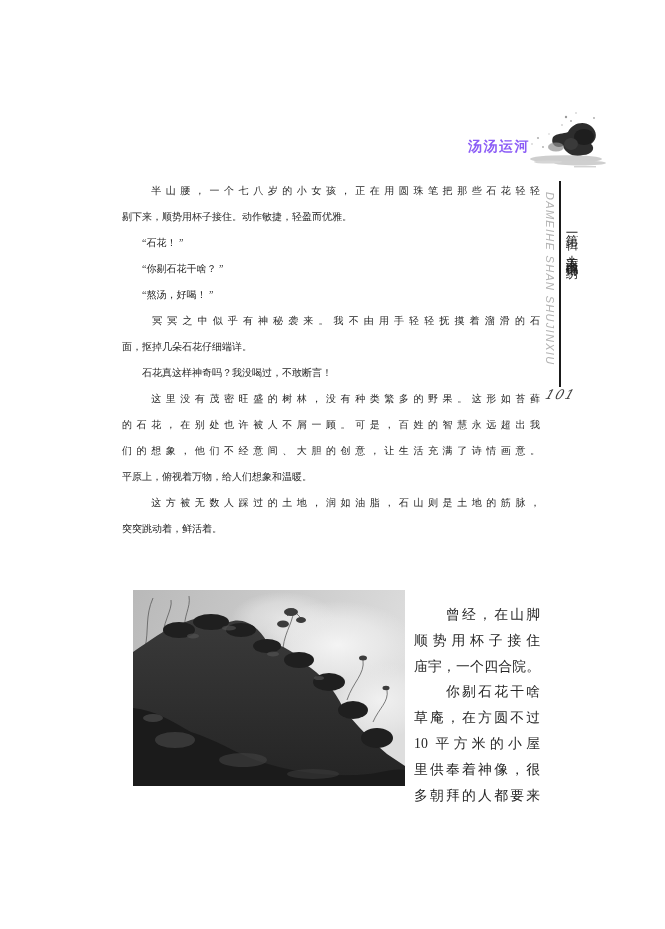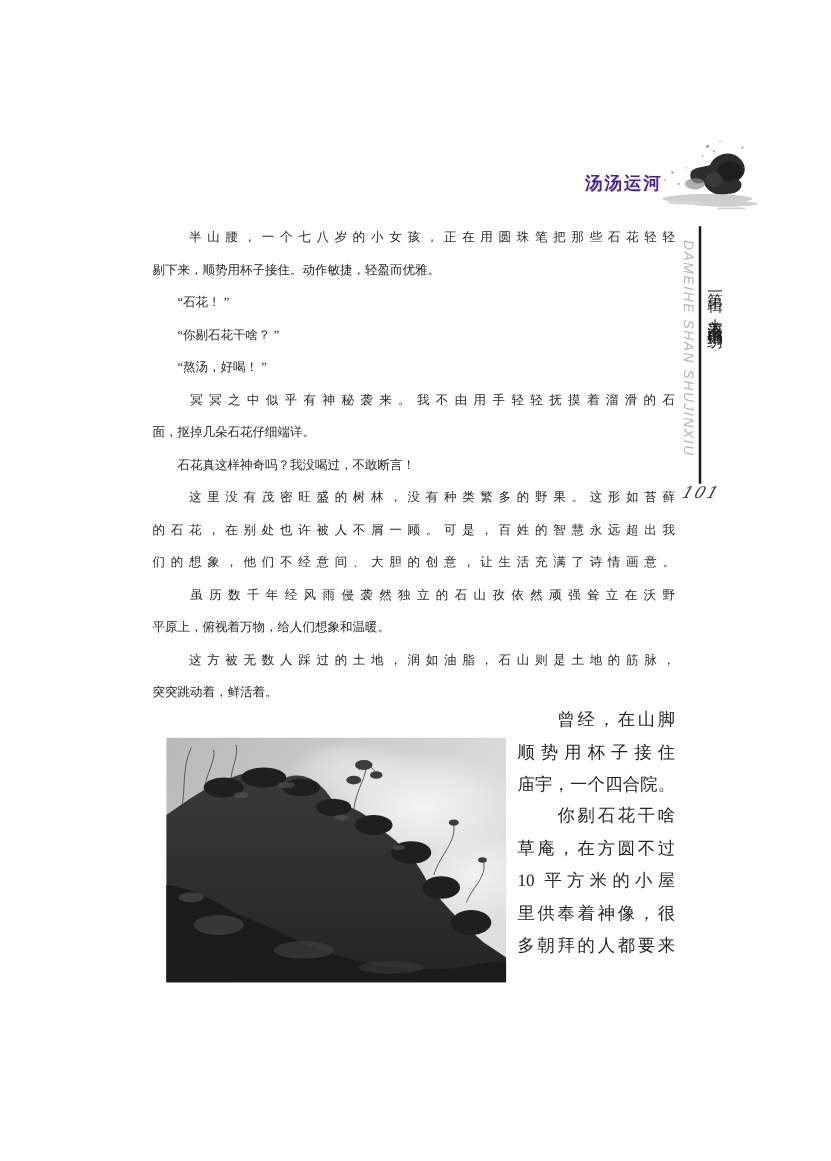--- a/index.html
+++ b/index.html
@@ -9,21 +9,21 @@
   }
   html,body{margin:0;padding:0;background:#ffffff;}
   .page{
     position:relative;width:665px;height:929px;background:#ffffff;overflow:hidden;
     font-family:"Liberation Serif","DejaVu Serif",serif;color:var(--text);
   }
   
   .running-title{
     position:absolute;left:468px;top:138px;
     font-family:Liberation Mono, monospace;
-    font-weight:bold;font-size:14px;letter-spacing:1.5px;color:#4c1d95;white-space:nowrap;
+    font-weight:bold;font-size:14px;letter-spacing:1.5px;color:#8b5cf6;white-space:nowrap;
   }
   .ink-art{position:absolute;left:518px;top:104px;width:90px;height:66px;}
   
   .series-latin{
     position:absolute;left:556px;top:192px;transform:rotate(90deg);transform-origin:0 0;
     font-family:"Liberation Sans","DejaVu Sans",sans-serif;font-style:italic;
     font-size:11px;letter-spacing:1.3px;color:var(--series-latin);white-space:nowrap;
   }
   .sidebar-rule{position:absolute;left:559px;top:181px;width:2px;height:206px;background:var(--sidebar-rule);}
   .series-cn{
@@ -37,21 +37,21 @@
     font-size:13px;letter-spacing:1.5px;color:#3f3f3f;transform:skewX(-18deg);
   }
   
   .body-text{position:absolute;left:122px;top:178px;width:418px;}
   .bl{
     height:26px;line-height:26px;font-size:10px;color:var(--text);
     white-space:pre;overflow:visible;
   }
   .bl.full{white-space:normal;text-align:justify;text-align-last:justify;}
   
-  .photo-col{position:absolute;left:414px;top:563px;width:126px;}
+  .photo-col{position:absolute;left:414px;top:602px;width:126px;}
   .cl{
     height:25.8px;line-height:25.8px;font-size:13.8px;color:var(--text);
     text-align:justify;text-align-last:justify;white-space:normal;
   }
   
   .photo{position:absolute;left:133px;top:590px;width:272px;height:196px;margin:0;padding:0;}
   .photo svg{display:block;width:100%;height:100%;}
 </style>
 </head>
 <body>
@@ -96,21 +96,20 @@
     <div class="bl">剔下来，顺势用杯子接住。动作敏捷，轻盈而优雅。</div>
     <div class="bl">　　“石花！ ”</div>
     <div class="bl">　　“你剔石花干啥？ ”</div>
     <div class="bl">　　“熬汤，好喝！ ”</div>
     <div class="bl full">　　冥冥之中似乎有神秘袭来。我不由用手轻轻抚摸着溜滑的石</div>
     <div class="bl">面，抠掉几朵石花仔细端详。</div>
     <div class="bl">　　石花真这样神奇吗？我没喝过，不敢断言！</div>
     <div class="bl full">　　这里没有茂密旺盛的树林，没有种类繁多的野果。这形如苔藓</div>
     <div class="bl full">的石花，在别处也许被人不屑一顾。可是，百姓的智慧永远超出我</div>
     <div class="bl full">们的想象，他们不经意间、大胆的创意，让生活充满了诗情画意。</div>
-    <div class="bl full">　　虽历数千年经风雨侵袭然独立的石山孜依然顽强耸立在沃野</div>
     <div class="bl">平原上，俯视着万物，给人们想象和温暖。</div>
     <div class="bl full">　　这方被无数人踩过的土地，润如油脂，石山则是土地的筋脉，</div>
     <div class="bl">突突跳动着，鲜活着。</div>
   </main>
 
   <figure class="photo">
     <svg viewBox="0 0 272 196" preserveAspectRatio="none" aria-hidden="true">
       <defs>
         <linearGradient id="skyg" x1="0" y1="0" x2="1" y2="0.35">
           <stop offset="0" stop-color="#b9b9b9"></stop>

